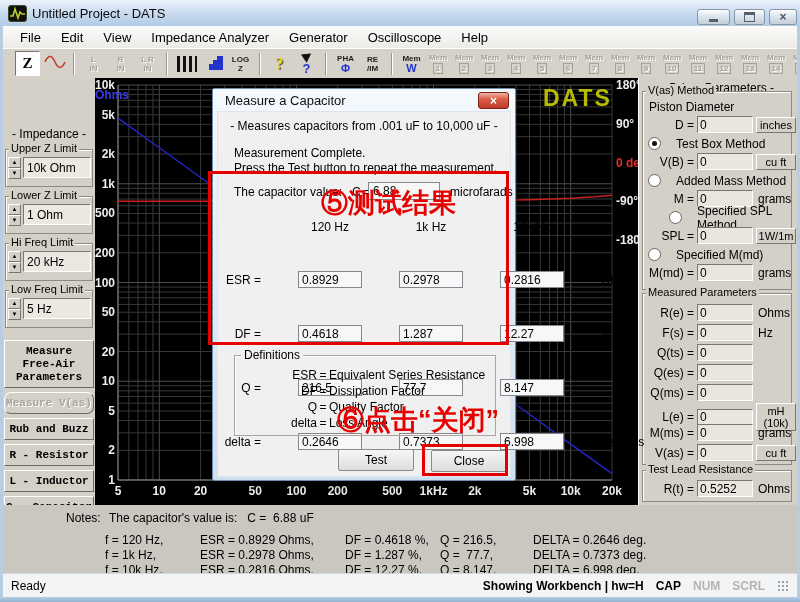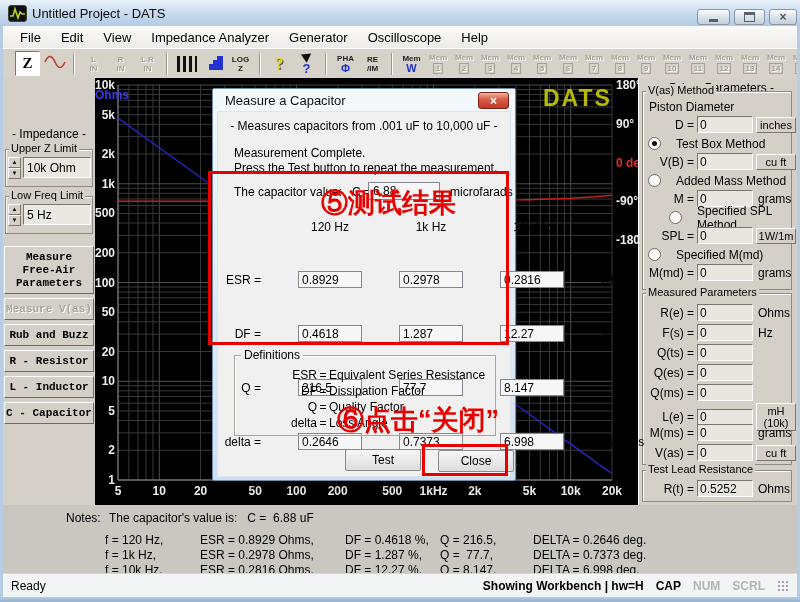--- a/index.html
+++ b/index.html
@@ -75,21 +75,21 @@
   .ct-label{text-align:right;white-space:pre;}
   .dfield{width:100%;height:17px;box-sizing:border-box;border:1px solid #828790;background:#f7f7f7;
     font:12px "Liberation Sans",sans-serif;padding:0 3px;}
   .ct-unit{font-size:12px;}
   .defs{position:absolute;left:16px;top:243px;width:260px;height:79px;border:1px solid #aaa69e;box-shadow:1px 1px 0 #fff inset;}
   .defs-title{position:absolute;top:-8px;left:6px;background:#f0f0f0;padding:0 3px;}
   .defs-grid{display:grid;grid-template-columns:82px 12px auto;margin-top:11px;line-height:16px;}
   .dterm{text-align:right;}
   .deq{text-align:center;}
   .dbtn{position:absolute;width:76px;height:22px;font-size:12px;border:1px solid #8a8a8a;border-radius:2px;
-    background:linear-gradient(#f6f6f6,#dddddd);margin-left:7px;}
+    background:linear-gradient(#f6f6f6,#dddddd);}
   .btn-test{left:120px;top:337px;}
   .btn-close{left:213px;top:338px;}
   
   .ann{position:absolute;z-index:30;pointer-events:none;}
   .ann-box{border:3px solid #e60000;}
   .ann-text{font-weight:bold;font-size:27px;line-height:28px;color:#e60000;white-space:nowrap;}
   
   .right-panel{position:absolute;left:638px;top:78px;width:159px;height:427px;background:#d4d0c8;border-left:1px solid #fff;box-sizing:border-box;}
   .rp-header{text-align:center;margin-top:3px;}
   .rgroup{position:absolute;left:3px;width:150px;border:1px solid #8e8a82;box-shadow:1px 1px 0 #fff inset;box-sizing:border-box;}
@@ -278,33 +278,49 @@
     <div id="lp-groups">
         <div class="lgroup">
           <span class="gtitle">Upper Z Limit</span>
           <span class="spinner">
             <button class="spbtn">▲</button>
             <button class="spbtn">▼</button>
           </span>
           <input class="lfield" value="10k Ohm" style="">
         </div>
         <div class="lgroup">
+          <span class="gtitle">Lower Z Limit</span>
+          <span class="spinner">
+            <button class="spbtn">▲</button>
+            <button class="spbtn">▼</button>
+          </span>
+          <input class="lfield" value="1 Ohm" style="">
+        </div>
+        <div class="lgroup">
+          <span class="gtitle">Hi Freq Limit</span>
+          <span class="spinner">
+            <button class="spbtn">▲</button>
+            <button class="spbtn">▼</button>
+          </span>
+          <input class="lfield" value="20 kHz" style="">
+        </div>
+        <div class="lgroup">
           <span class="gtitle">Low Freq Limit</span>
           <span class="spinner">
             <button class="spbtn">▲</button>
             <button class="spbtn">▼</button>
           </span>
           <input class="lfield" value="5 Hz" style="">
         </div>
       </div>
     <div class="lbtns" id="lp-buttons">
         <button class="lbtn" style="height: 48px;">Measure
 Free-Air
 Parameters</button>
-        <button class="lbtn ldis" style="height: 22px;">Measure V(as)</button>
+        <button class="lbtn ldis" style="height: 22px; border-radius: 7px;">Measure V(as)</button>
         <button class="lbtn" style="height: 22px;">Rub and Buzz</button>
         <button class="lbtn" style="height: 22px; text-align: center;">R - Resistor</button>
         <button class="lbtn" style="height: 22px;">L - Inductor</button>
         <button class="lbtn" style="height: 22px;">C - Capacitor</button>
       </div>
   </div>
 
   <div class="graph" id="graph"><svg width="543" height="427" viewBox="0 0 543 427">
         <line x1="23" y1="7" x2="23" y2="402" stroke="#383838" stroke-width="1"></line>
         <line x1="33.85921268432457" y1="7" x2="33.85921268432457" y2="402" stroke="#383838" stroke-width="1"></line>

